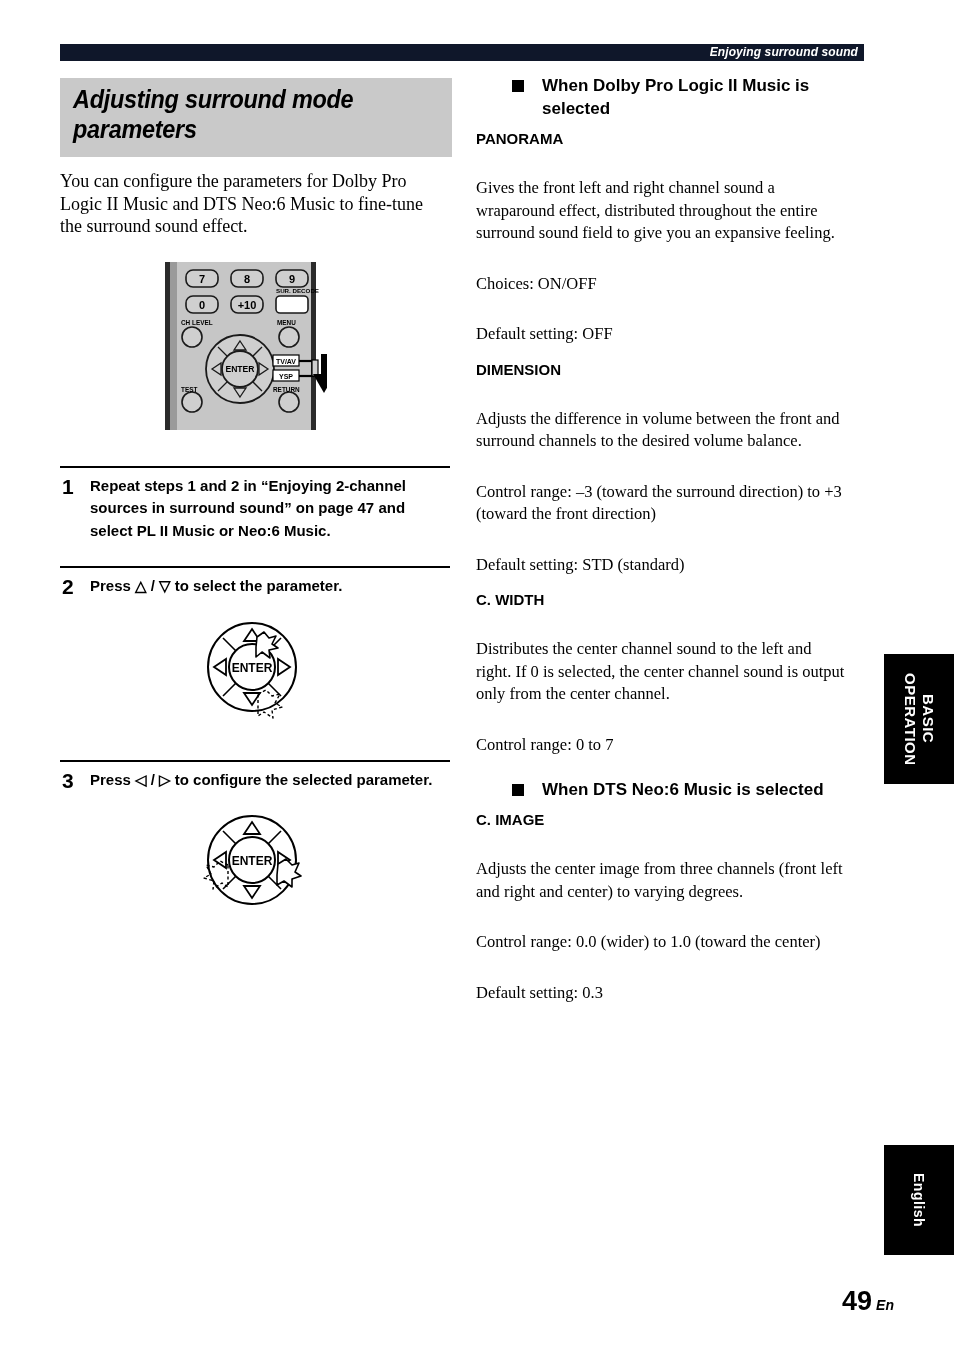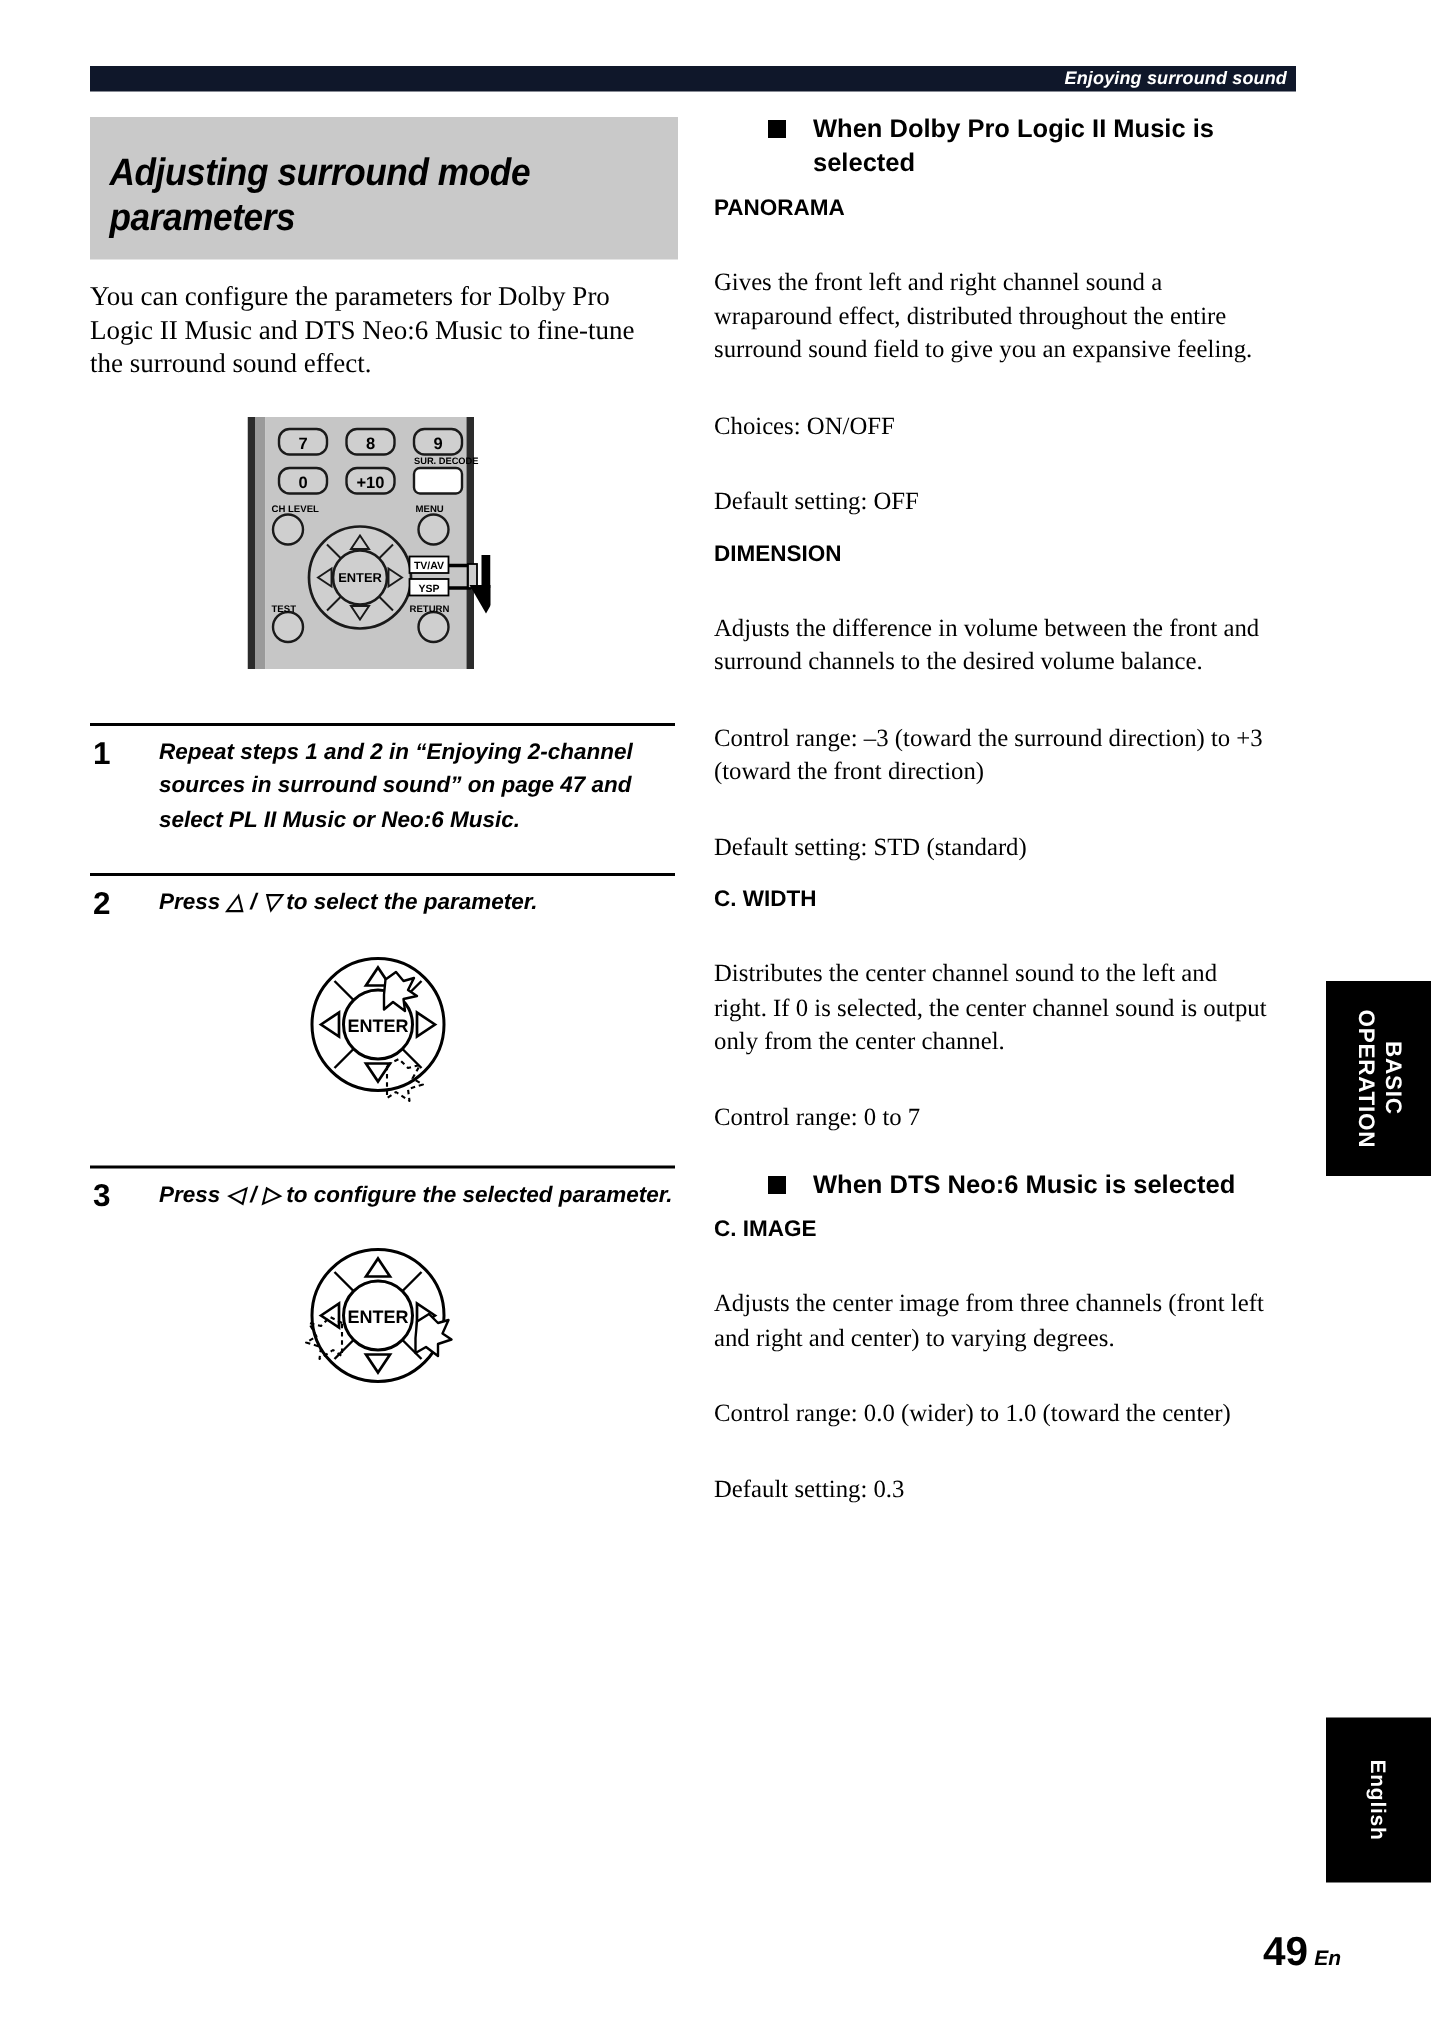--- a/index.html
+++ b/index.html
@@ -48,21 +48,21 @@
   .col-right {
     position: absolute;
     left: 476px;
     top: 74px;
     width: 392px;
   }
 
   
   .title-band {
     background: #c9c9c9;
-    padding: 22px 13px 13px 13px;
+    padding: 6px 13px 13px 13px;
     width: 366px;
     box-sizing: content-box;
   }
   .title-band h1 {
     margin: 0;
     font-family: "Liberation Sans", sans-serif;
     font-weight: bold;
     font-style: italic;
     font-size: 25.5px;
     line-height: 30px;
@@ -103,27 +103,26 @@
   .step-num {
     position: absolute;
     left: 2px;
     top: 8px;
     font-family: "Liberation Sans", sans-serif;
     font-weight: bold;
     font-size: 21px;
     line-height: 21px;
   }
   .step-body {
-    margin-left: 46px;
+    margin-left: 30px;
     font-family: "Liberation Sans", sans-serif;
     font-weight: bold;
     font-size: 15px;
     line-height: 22.5px;
     width: 358px;
-    font-style: italic;
   }
   .step-body .tri { font-size: 15px; }
   .pad-fig {
     position: relative;
     margin: 14px 0 0 140px;
   }
 
   
   .sec-head {
     position: relative;

